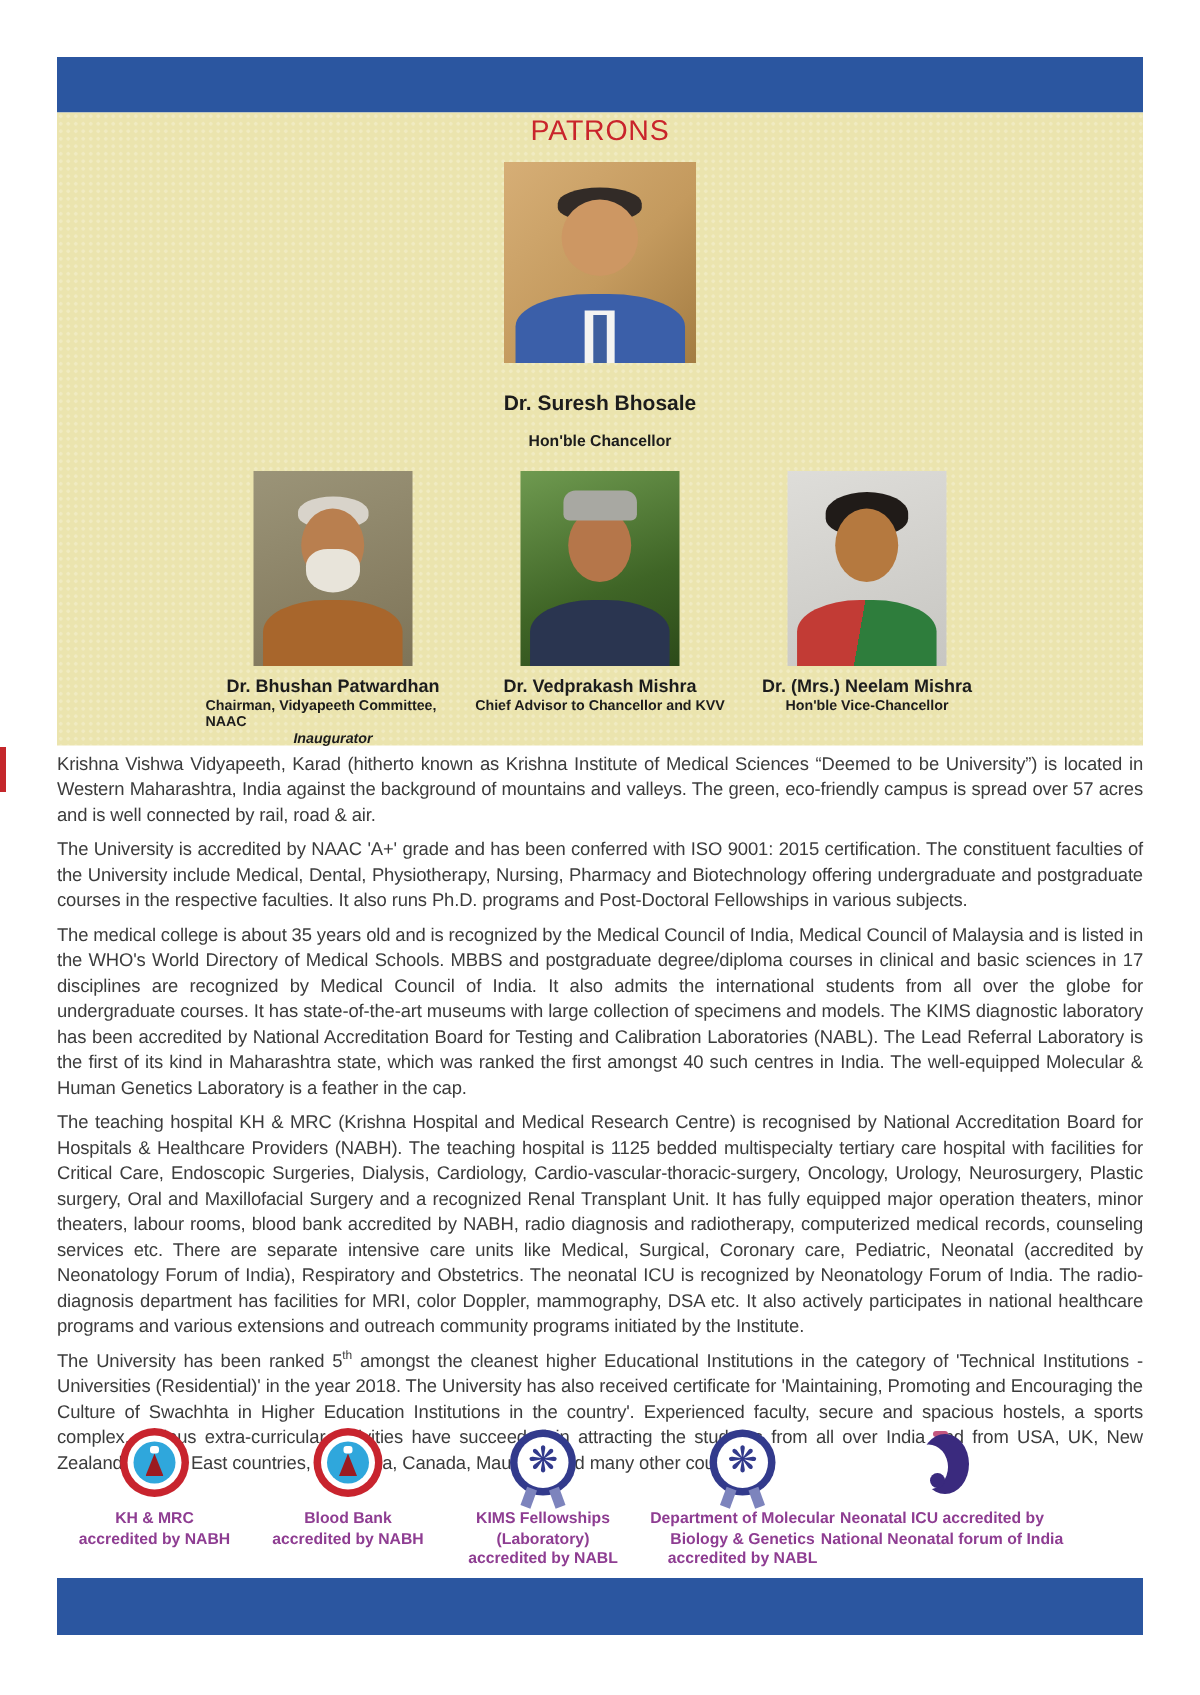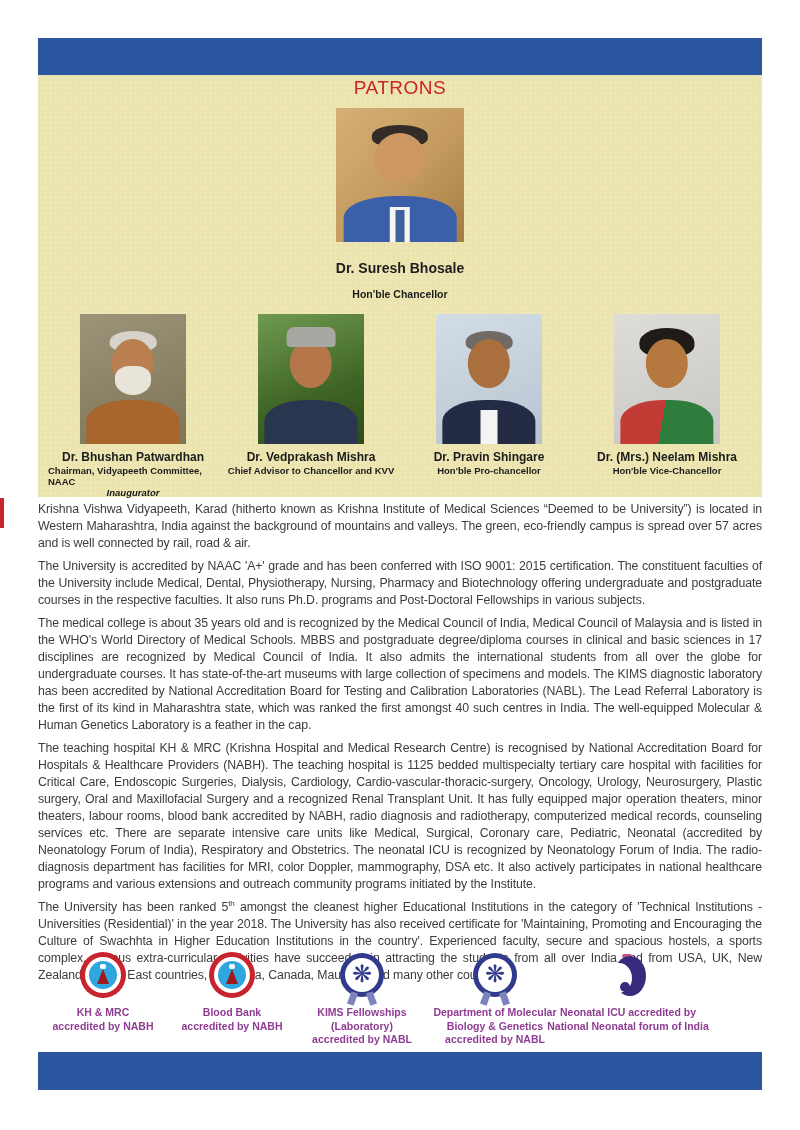--- a/index.html
+++ b/index.html
@@ -128,31 +128,20 @@
       <div class="photo photo-sm ph-vmishra">
         <div class="p-head"></div>
         <div class="p-cap"></div>
         <div class="p-torso"></div>
       </div>
       <div class="patron-name">Dr. Vedprakash Mishra</div>
       <div class="patron-title">Chief Advisor to Chancellor and KVV</div>
       <div class="patron-subtitle"></div>
     </div>
     <div class="patron-col">
-      <div class="photo photo-sm ph-shingare">
-        <div class="p-hair"></div>
-        <div class="p-head"></div>
-        <div class="p-torso"></div>
-        <div class="p-shirt"></div>
-      </div>
-      <div class="patron-name">Dr. Pravin Shingare</div>
-      <div class="patron-title">Hon'ble Pro-chancellor</div>
-      <div class="patron-subtitle"></div>
-    </div>
-    <div class="patron-col">
       <div class="photo photo-sm ph-nmishra">
         <div class="p-hair"></div>
         <div class="p-head"></div>
         <div class="p-torso"></div>
       </div>
       <div class="patron-name">Dr. (Mrs.) Neelam Mishra</div>
       <div class="patron-title">Hon'ble Vice-Chancellor</div>
       <div class="patron-subtitle"></div>
     </div>
   </div>

